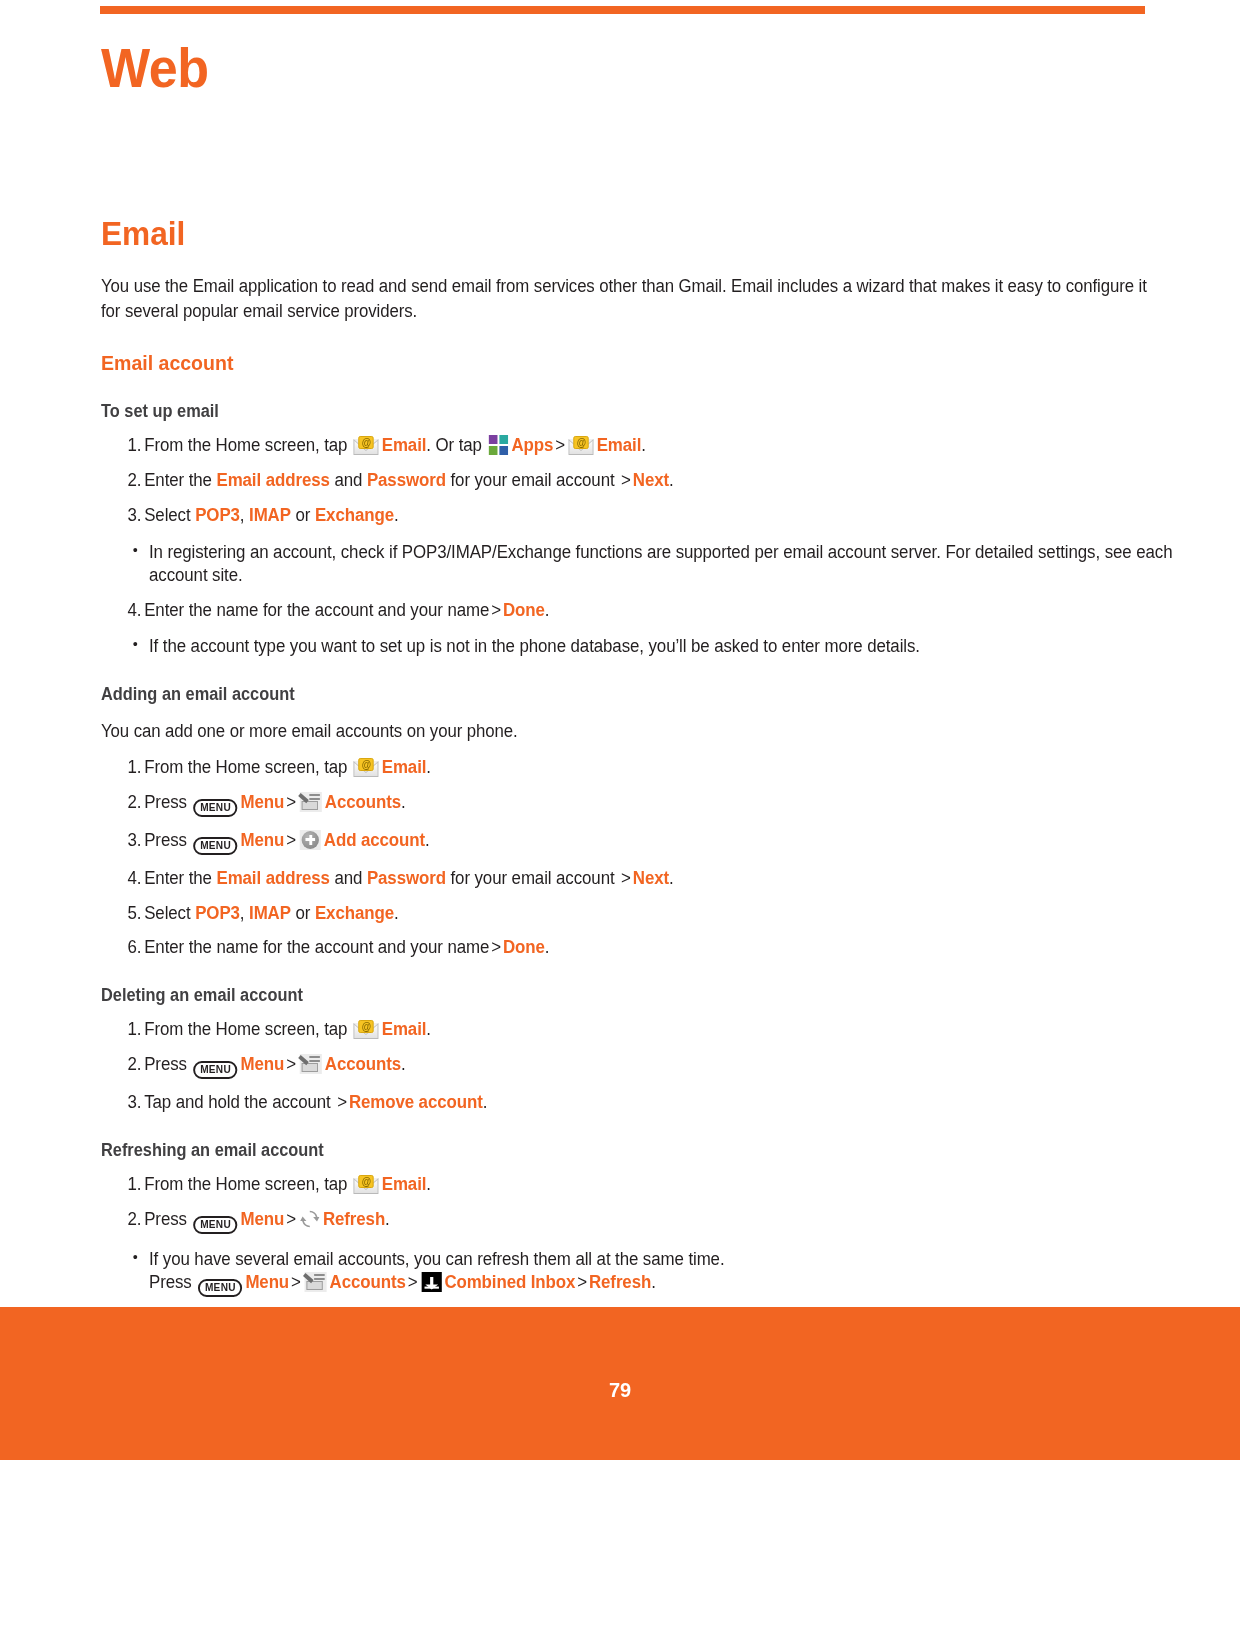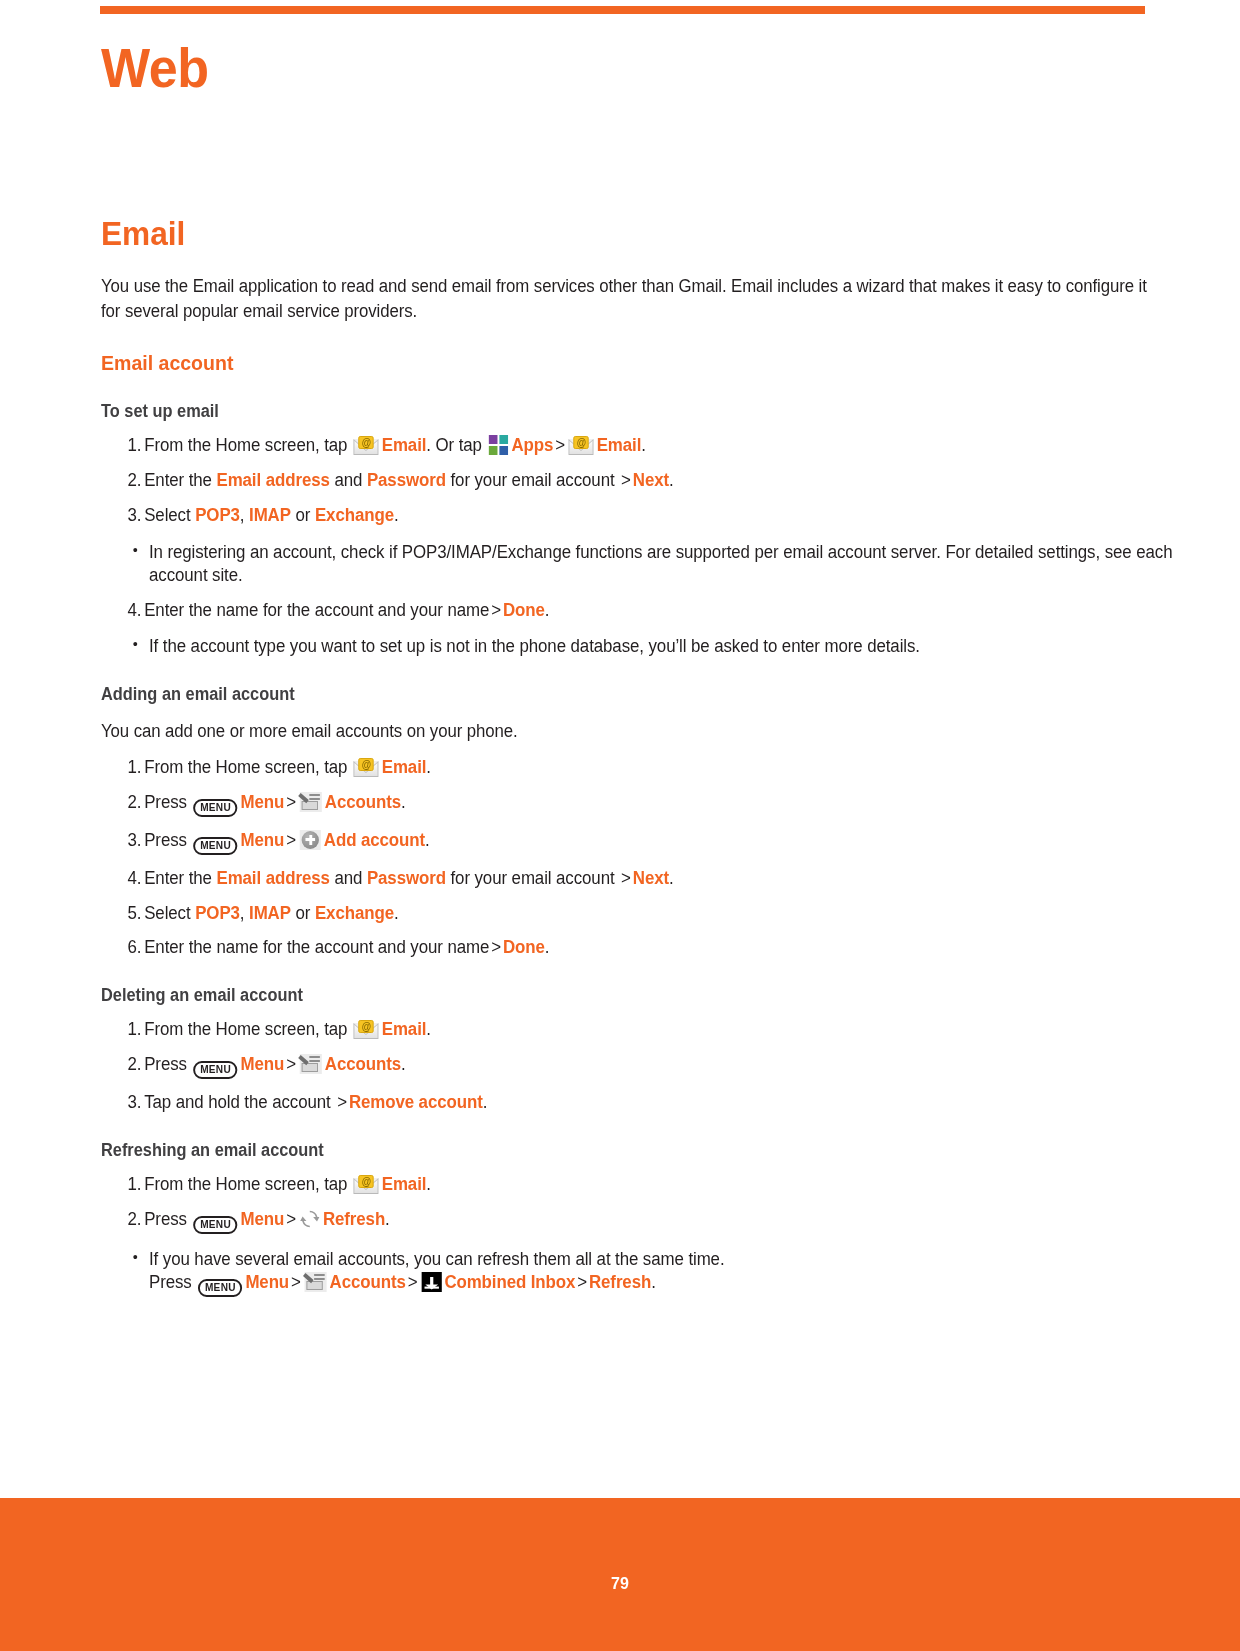--- a/index.html
+++ b/index.html
@@ -25,21 +25,21 @@
     height: 8px;
     background: #f26522;
   }
 
   
   .page {
     position: absolute;
     left: 0;
     top: 0;
     width: 1240px;
-    height: 1651px;
+    height: 1460px;
   }
 
   .content {
     position: absolute;
     left: 101px;
     top: 30px;
     width: 1045px;
   }
 
   
@@ -325,21 +325,21 @@
     height: 153px;
     background: #f26522;
   }
   .footer-page {
     position: absolute;
     left: 0;
     bottom: 58px;
     width: 1240px;
     text-align: center;
     color: #ffffff;
-    font-size: 16px;
+    font-size: 20px;
     font-weight: bold;
   }
 </style>
 </head>
 <body>
 
 <div class="page">
 
   <div class="top-rule"></div>
 

